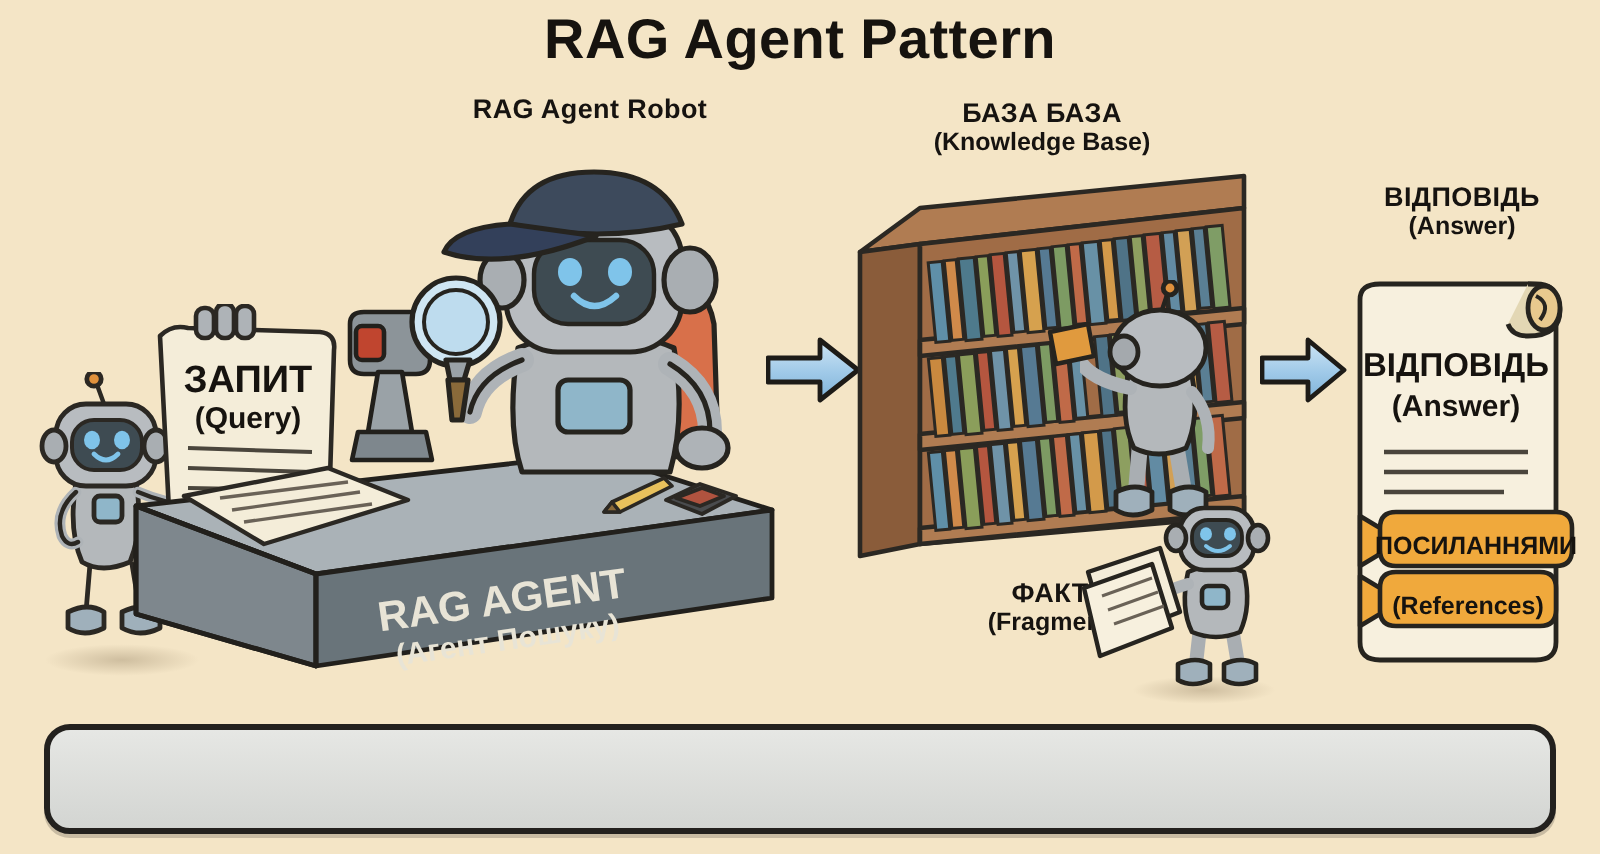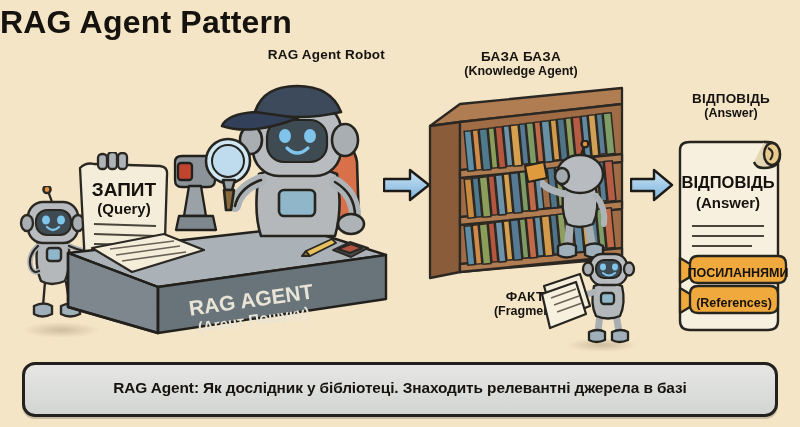--- a/index.html
+++ b/index.html
@@ -7,22 +7,22 @@
     width:800px;height:427px;overflow:hidden;
     background:#f4e5c6;
     font-family:"Liberation Sans", sans-serif;
     position:relative;
   }
   .stage{position:absolute;inset:0;}
   .abs{position:absolute;}
 
   
   .title{
-    left:0;top:4px;width:800px;
-    font-size:32px;font-weight:bold;color:#16130f;letter-spacing:.2px;
+    left:0;top:4px;width:800px;text-align:center;
+    font-size:28px;font-weight:bold;color:#16130f;letter-spacing:.2px;
   }
   .lbl{ text-align:center;color:#161310;font-weight:bold;line-height:1.08; }
   .lbl .l1{font-size:13.5px;letter-spacing:.2px;}
   .lbl .l2{font-size:12.5px;}
 
   
   .arrow svg{display:block;}
 
   
   .caption{
@@ -45,27 +45,27 @@
     border-radius:50%;
   }
 </style>
 </head>
 <body>
 
 <div class="stage">
 
   <div class="abs title">RAG Agent Pattern</div>
 
-  <div class="abs lbl" style="left:205px;top:48px;width:180px;text-align:right;">
+  <div class="abs lbl" style="left:205px;top:48px;width:180px;">
     <div class="l1">RAG Agent Robot</div>
   </div>
 
   <div class="abs lbl" style="left:436px;top:50px;width:170px;">
     <div class="l1">БАЗА БАЗА</div>
-    <div class="l2">(Knowledge Agent)</div>
+    <div class="l2">(Knowledge Base)</div>
   </div>
 
   <div class="abs lbl" style="left:663px;top:92px;width:136px;">
     <div class="l1">ВІДПОВІДЬ</div>
     <div class="l2">(Answer)</div>
   </div>
 
   <div class="abs lbl" style="left:470px;top:290px;width:120px;">
     <div class="l1">ФАКТИ</div>
     <div class="l2">(Fragments)</div>
@@ -394,17 +394,16 @@
       <text x="70" y="143" text-anchor="middle" font-family="Liberation Sans, sans-serif" font-size="12.5" font-weight="bold" fill="#16130f">ПОСИЛАННЯМИ</text>
     </g>
     <g>
       <path d="M22 160 q0 -8 8 -8 l72 0 q8 0 8 8 l0 11 q0 8 -8 8 l-72 0 q-8 0 -8 -8 z M22 160 l-10 -6 l0 25 l10 -6 z" fill="#f0a93c" stroke="#26241f" stroke-width="2.3" stroke-linejoin="round"></path>
       <text x="66" y="173" text-anchor="middle" font-family="Liberation Sans, sans-serif" font-size="12.5" font-weight="bold" fill="#16130f">(References)</text>
     </g>
   </svg>
 
   <div class="abs caption">
     <div>
-      <span>RAG Agent: Як дослідник у бібліотеці. Знаходить релевантні джерела в базі</span>
     </div>
   </div>
 
 </div>
 
 </body></html>

